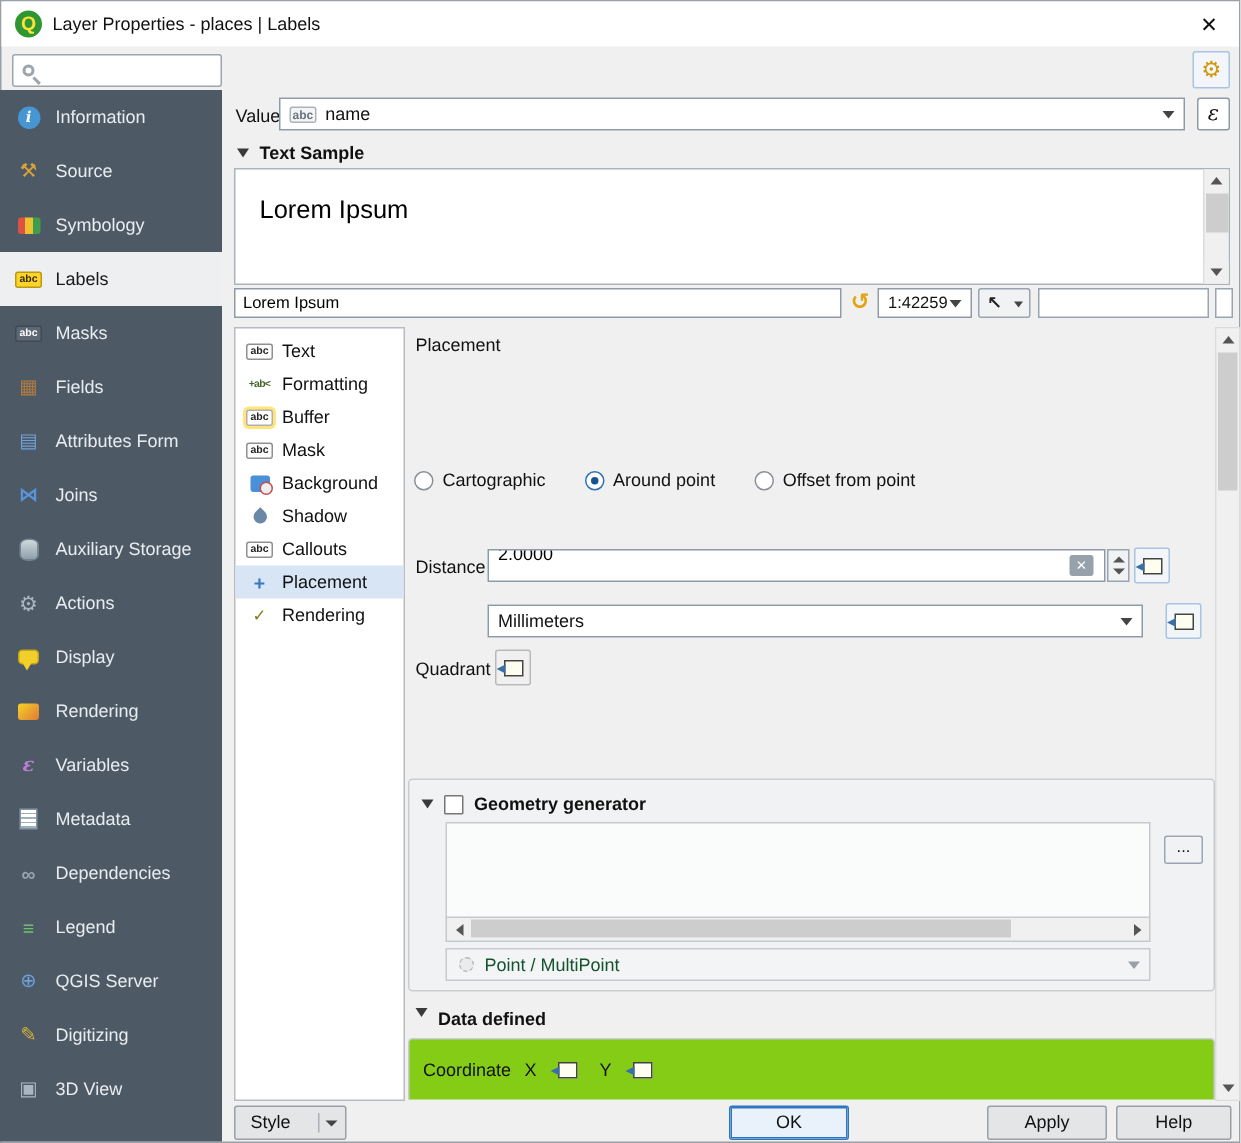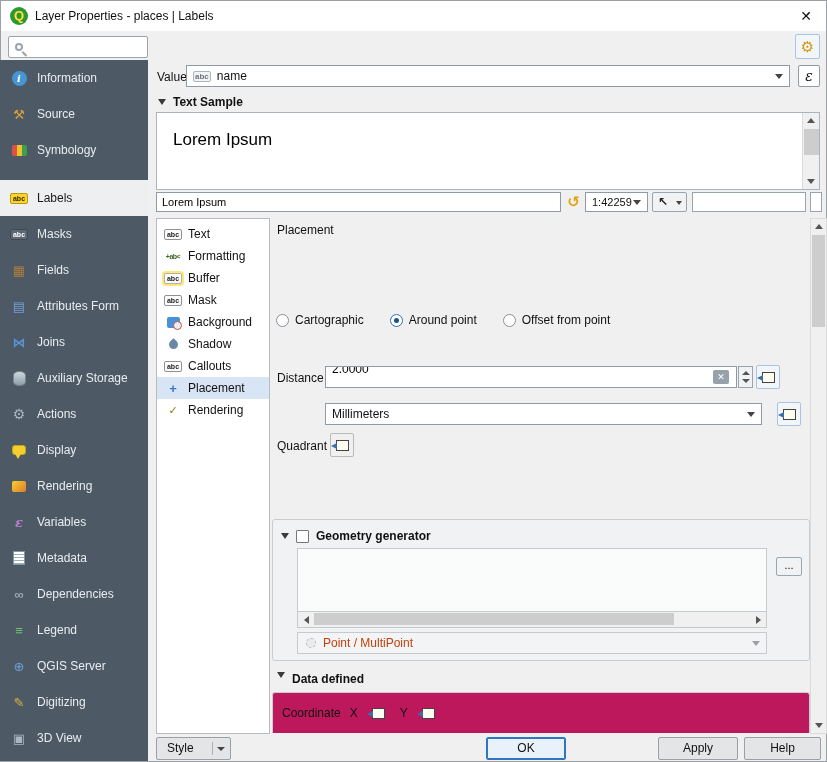--- a/index.html
+++ b/index.html
@@ -65,21 +65,21 @@
   background:#f0f2f4;border-radius:2px;}
 .ic-cursor{position:absolute;left:5px;top:2px;font-size:12px;font-weight:bold;color:#222;}
 .carrow2{position:absolute;right:4px;top:8px;width:0;height:0;border-left:3px solid transparent;
   border-right:3px solid transparent;border-top:4px solid #444;}
 .font-box{position:absolute;left:692px;top:192px;width:114px;height:20px;background:#fff;border:1px solid #98a4b0;}
 .mini-box{position:absolute;left:810px;top:192px;width:12px;height:20px;background:#fff;border:1px solid #98a4b0;}
 
 
 .sidebar{position:absolute;left:0;top:60px;width:148px;height:701px;background:#4d5a66;overflow:hidden;}
 .side-item{height:36px;display:flex;align-items:center;padding-left:9px;color:#e8ecef;}
-.side-item.selected{background:#edeff1;color:#191919;margin-top:12px;}
+.side-item.selected{background:#edeff1;color:#191919;}
 .side-icon{width:20px;min-width:20px;margin-right:8px;display:flex;align-items:center;justify-content:center;font-size:13px;}
 .ic-info{width:15px;height:15px;border-radius:50%;background:#4596d2;color:#fff;
   font:bold italic 10px/15px "DejaVu Serif",serif;text-align:center;}
 .ic-source{color:#d8a23a;}
 .ic-symb{width:15px;height:11px;border-radius:2px;
   background:linear-gradient(90deg,#dd5244 0 33%,#eec22f 33% 66%,#3f9d4e 66% 100%);}
 .abcb{font-size:7px;font-weight:bold;line-height:9px;padding:0 2px;border-radius:2px;
   border:1px solid #b89a10;background:#ffd42a;color:#332b00;}
 .abcb.dark{background:#5d6874;border-color:#3e4954;color:#fff;}
 .abcb.plain{background:#fdfdfd;border-color:#909090;color:#222;}
@@ -153,28 +153,28 @@
 .checkbox{width:13px;height:13px;border:1px solid #777;background:#fff;border-radius:1px;}
 .geom-text{position:absolute;left:24px;top:28px;width:470px;height:64px;background:#fafbfb;border:1px solid #c6cace;}
 .geom-hscroll{position:absolute;left:24px;top:92px;width:470px;height:16px;background:#f0f0f0;
   border:1px solid #c6cace;border-top:none;}
 .sb-btn-l{position:absolute;left:0;top:0;width:16px;height:15px;display:flex;align-items:center;justify-content:center;}
 .sb-btn-r{position:absolute;right:0;top:0;width:16px;height:15px;display:flex;align-items:center;justify-content:center;}
 .geom-hthumb{position:absolute;left:16px;top:1px;height:12px;width:360px;background:#cdcdcd;}
 .more-btn{position:absolute;left:503px;top:37px;width:26px;height:19px;border:1px solid #9aa6b2;
   background:#f0f2f4;border-radius:2px;text-align:center;line-height:15px;font-size:11px;}
 .geom-combo{position:absolute;left:24px;top:112px;width:470px;height:22px;background:#f3f4f5;
-  border:1px solid #c6cace;color:#c2410c;display:flex;align-items:center;padding:0 18px 0 8px;}
+  border:1px solid #c6cace;color:#14532d;display:flex;align-items:center;padding:0 18px 0 8px;}
 .geom-combo .arrow{position:absolute;right:6px;top:50%;margin-top:-2px;width:0;height:0;
   border-left:4px solid transparent;border-right:4px solid transparent;border-top:5px solid #9aa0a6;}
 .marker-dis{width:10px;height:10px;border:1px dashed #b5bcc2;border-radius:50%;margin-right:7px;background:#e9ebec;}
 
 .dd-section-header{position:absolute;left:277px;top:672px;display:flex;gap:7px;font-weight:bold;}
 .dd-group{position:absolute;left:272px;top:692px;width:538px;height:41px;border:1px solid #c9cdd1;
-  border-bottom:none;border-radius:3px 3px 0 0;background:#be185d;}
+  border-bottom:none;border-radius:3px 3px 0 0;background:#84cc16;}
 .coord-row{position:absolute;left:9px;top:8px;display:flex;align-items:center;gap:9px;height:24px;}
 .dd-inline{width:24px;height:24px;display:flex;align-items:center;justify-content:center;}
 
 .panel-scroll{position:absolute;left:810px;top:218px;width:17px;height:516px;background:#f0f0f0;border:1px solid #dcdcdc;}
 .panel-thumb{left:1px;top:16px;width:13px;height:92px;}
 
 
 .btn{position:absolute;height:23px;background:#e3e5e6;border:1px solid #9aa0a6;border-radius:2px;
   text-align:center;line-height:21px;}
 .style-btn{left:156px;top:737px;width:75px;text-align:left;padding-left:10px;}

